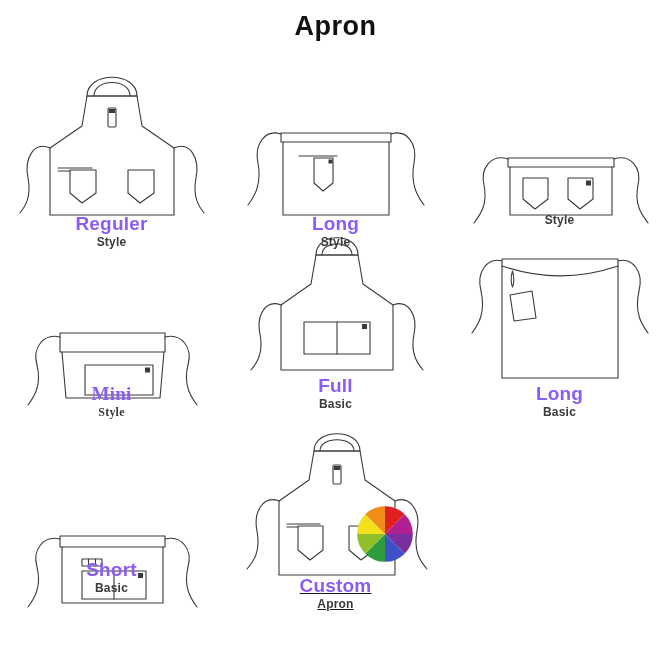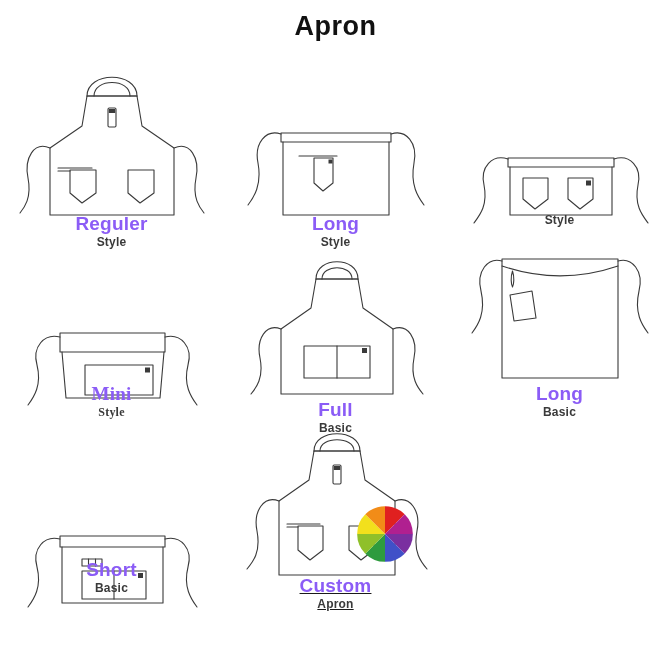--- a/index.html
+++ b/index.html
@@ -156,21 +156,21 @@
           <rect x="133" y="134.5" width="5" height="5" fill="#3a3a3a" stroke="none"></rect>
         </g>
       </svg>
     </div>
     <div class="labels" style="top:150px;">
       <div class="label-main">Mini</div>
       <div class="label-sub">Style</div>
     </div>
   </div>
 
-  <div class="cell" style="left:224px; top:203px;">
+  <div class="cell" style="left:224px; top:179px;">
     <div class="art">
       <svg width="200" height="150" viewBox="0 0 200 150">
         <g fill="none" stroke="#3a3a3a" stroke-width="1.1" stroke-linejoin="round" stroke-linecap="round">
           <path d="M80 28 C80 5, 122 5, 122 28"></path>
           <path d="M86 28 C86 13, 116 13, 116 28"></path>
           <path d="M80 28 L122 28"></path>
           <path d="M80 28 L75 57 L45 78 L45 143 L157 143 L157 78 L127 57 L122 28 Z"></path>
           <path d="M45 78 C30 72, 20 88, 24 107 C28 127, 20 137, 15 143"></path>
           <path d="M157 78 C172 72, 182 88, 178 107 C174 127, 182 137, 187 143"></path>
           <rect x="68" y="95" width="66" height="32"></rect>

